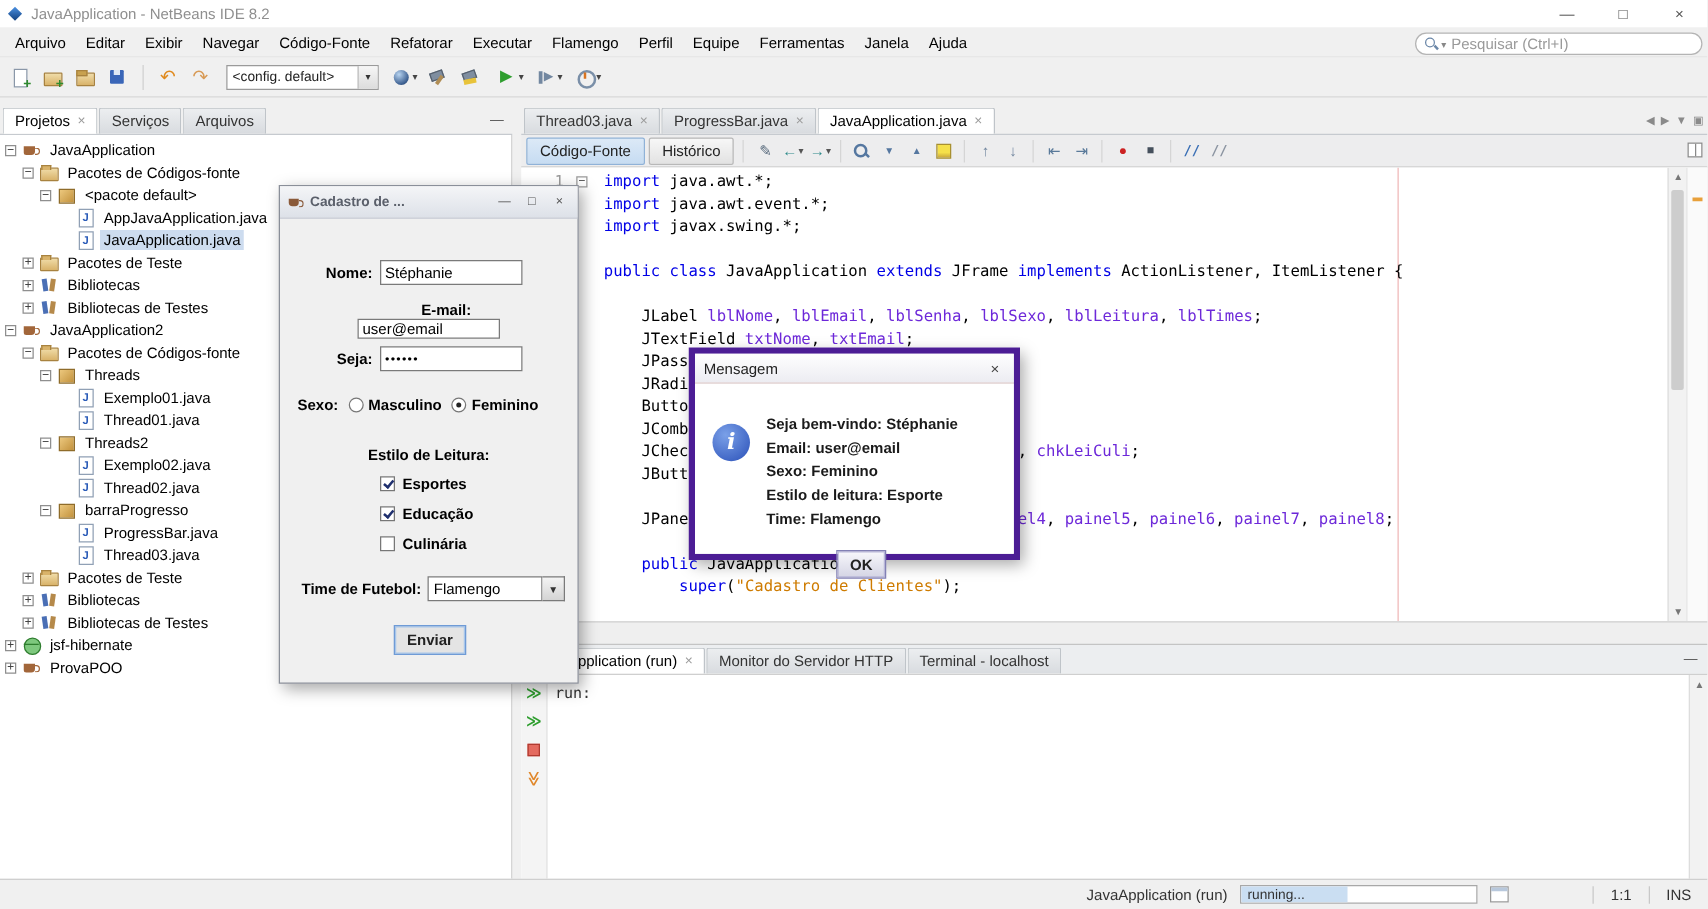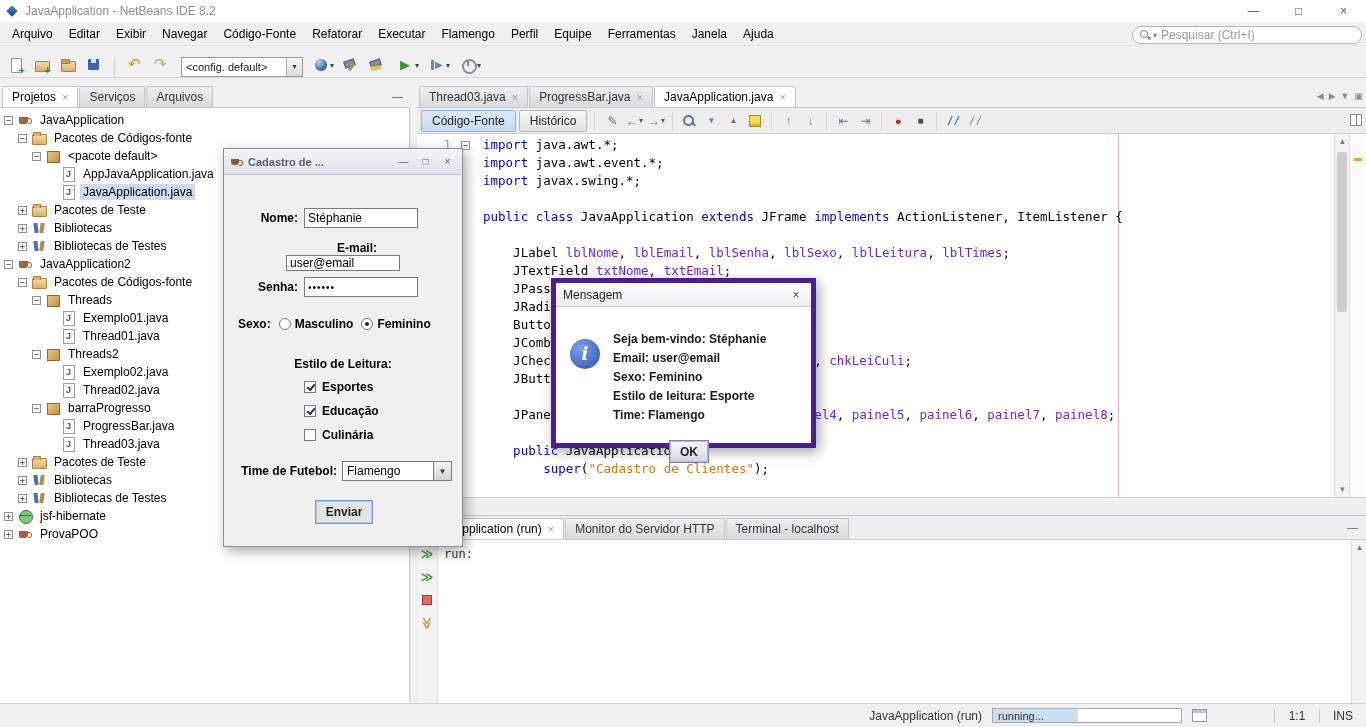--- a/index.html
+++ b/index.html
@@ -21,21 +21,21 @@
   .menu-item{padding:3px 8px;white-space:nowrap}
   .search-box{position:absolute;right:4px;top:26px;width:230px;height:18px;background:#fff;border:1px solid #b4b4b4;border-radius:9px;display:flex;align-items:center;padding:0 6px;overflow:hidden}
   .mag{position:relative;width:12px;height:12px;flex:none}
   .mag::before{content:"";position:absolute;left:1px;top:1px;width:6px;height:6px;border:1.5px solid #6b87a8;border-radius:50%}
   .mag::after{content:"";position:absolute;left:8px;top:8px;width:4px;height:2px;background:#6b87a8;transform:rotate(45deg)}
   .search-caret{color:#888;font-size:8px;margin:0 4px 0 2px}
   .search-input{border:none;outline:none;flex:1;font:12px "Liberation Sans",sans-serif;color:#333;background:transparent}
   .search-input::placeholder{color:#9a9a9a}
 
   
-  .toolbar{position:absolute;left:0;top:46px;right:0;height:32px;background:#f0f0f0;border-bottom:1px solid #d8d8d8;display:flex;align-items:flex-end;padding-left:4px;gap:2px}
+  .toolbar{position:absolute;left:0;top:46px;right:0;height:32px;background:#f0f0f0;border-bottom:1px solid #d8d8d8;display:flex;align-items:center;padding-left:4px;gap:2px}
   .tb-btn{height:24px;min-width:24px;display:flex;align-items:center;justify-content:center;border-radius:2px;padding:0 2px}
   .tb-sep{width:1px;height:20px;background:#d0d0d0;margin:0 6px}
   .tb-caret{font-size:8px;color:#444;margin-left:1px}
   .ic{width:16px;height:16px;display:inline-block;position:relative}
   .ic-newfile::before{content:"";position:absolute;left:3px;top:1px;width:9px;height:13px;background:#fff;border:1px solid #8a97a8}
   .ic-newfile::after{content:"+";position:absolute;right:-1px;bottom:-3px;color:#2e8b2e;font:bold 11px/11px "Liberation Sans",sans-serif}
   .ic-newproj::before,.ic-openproj::before{content:"";position:absolute;left:1px;top:4px;width:13px;height:9px;background:linear-gradient(#f0dca8,#d9b36a);border:1px solid #a8823f;border-radius:1px}
   .ic-newproj::after{content:"+";position:absolute;right:-1px;bottom:-3px;color:#2e8b2e;font:bold 11px/11px "Liberation Sans",sans-serif}
   .ic-openproj::after{content:"";position:absolute;left:1px;top:2px;width:7px;height:3px;background:#c8a14f;border:1px solid #a8823f}
   .ic-saveall::before{content:"";position:absolute;left:2px;top:2px;width:11px;height:11px;background:#3a66b8;border-radius:1px}
@@ -647,21 +647,21 @@
       <div class="submit-btn">Enviar</div>
     <div class="frow" style="top: 32px;">
           <label class="flbl">Nome:</label>
           <input class="finp" value="Stéphanie" style="">
         </div>
         <div class="frow" style="top: 66px; flex-direction: column;">
           <label class="flbl">E-mail:</label>
           <input class="finp" value="user@email" style="">
         </div>
         <div class="frow" style="top: 101px;">
-          <label class="flbl">Senha:</label>
+          <label class="flbl">Seja:</label>
           <input class="finp pw" value="••••••" style="">
         </div>
       </div>
   </div>
 
   <div class="dialog" id="mensagem">
     <div class="msg-titlebar">
       <span class="msg-title">Mensagem</span>
       <span class="msg-close">×</span>
     </div>

